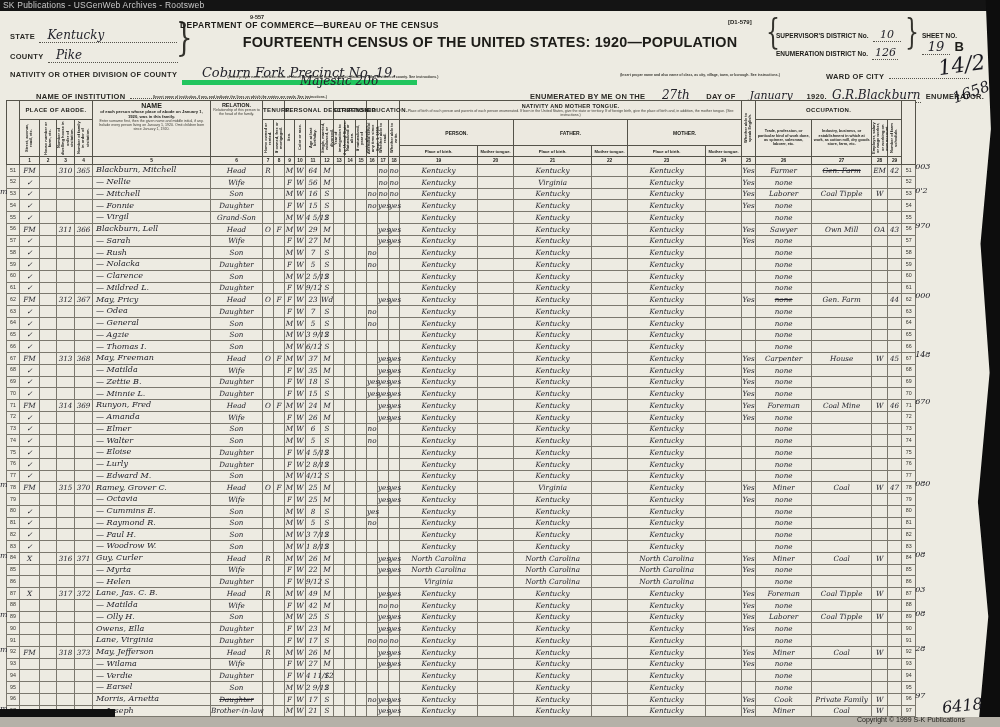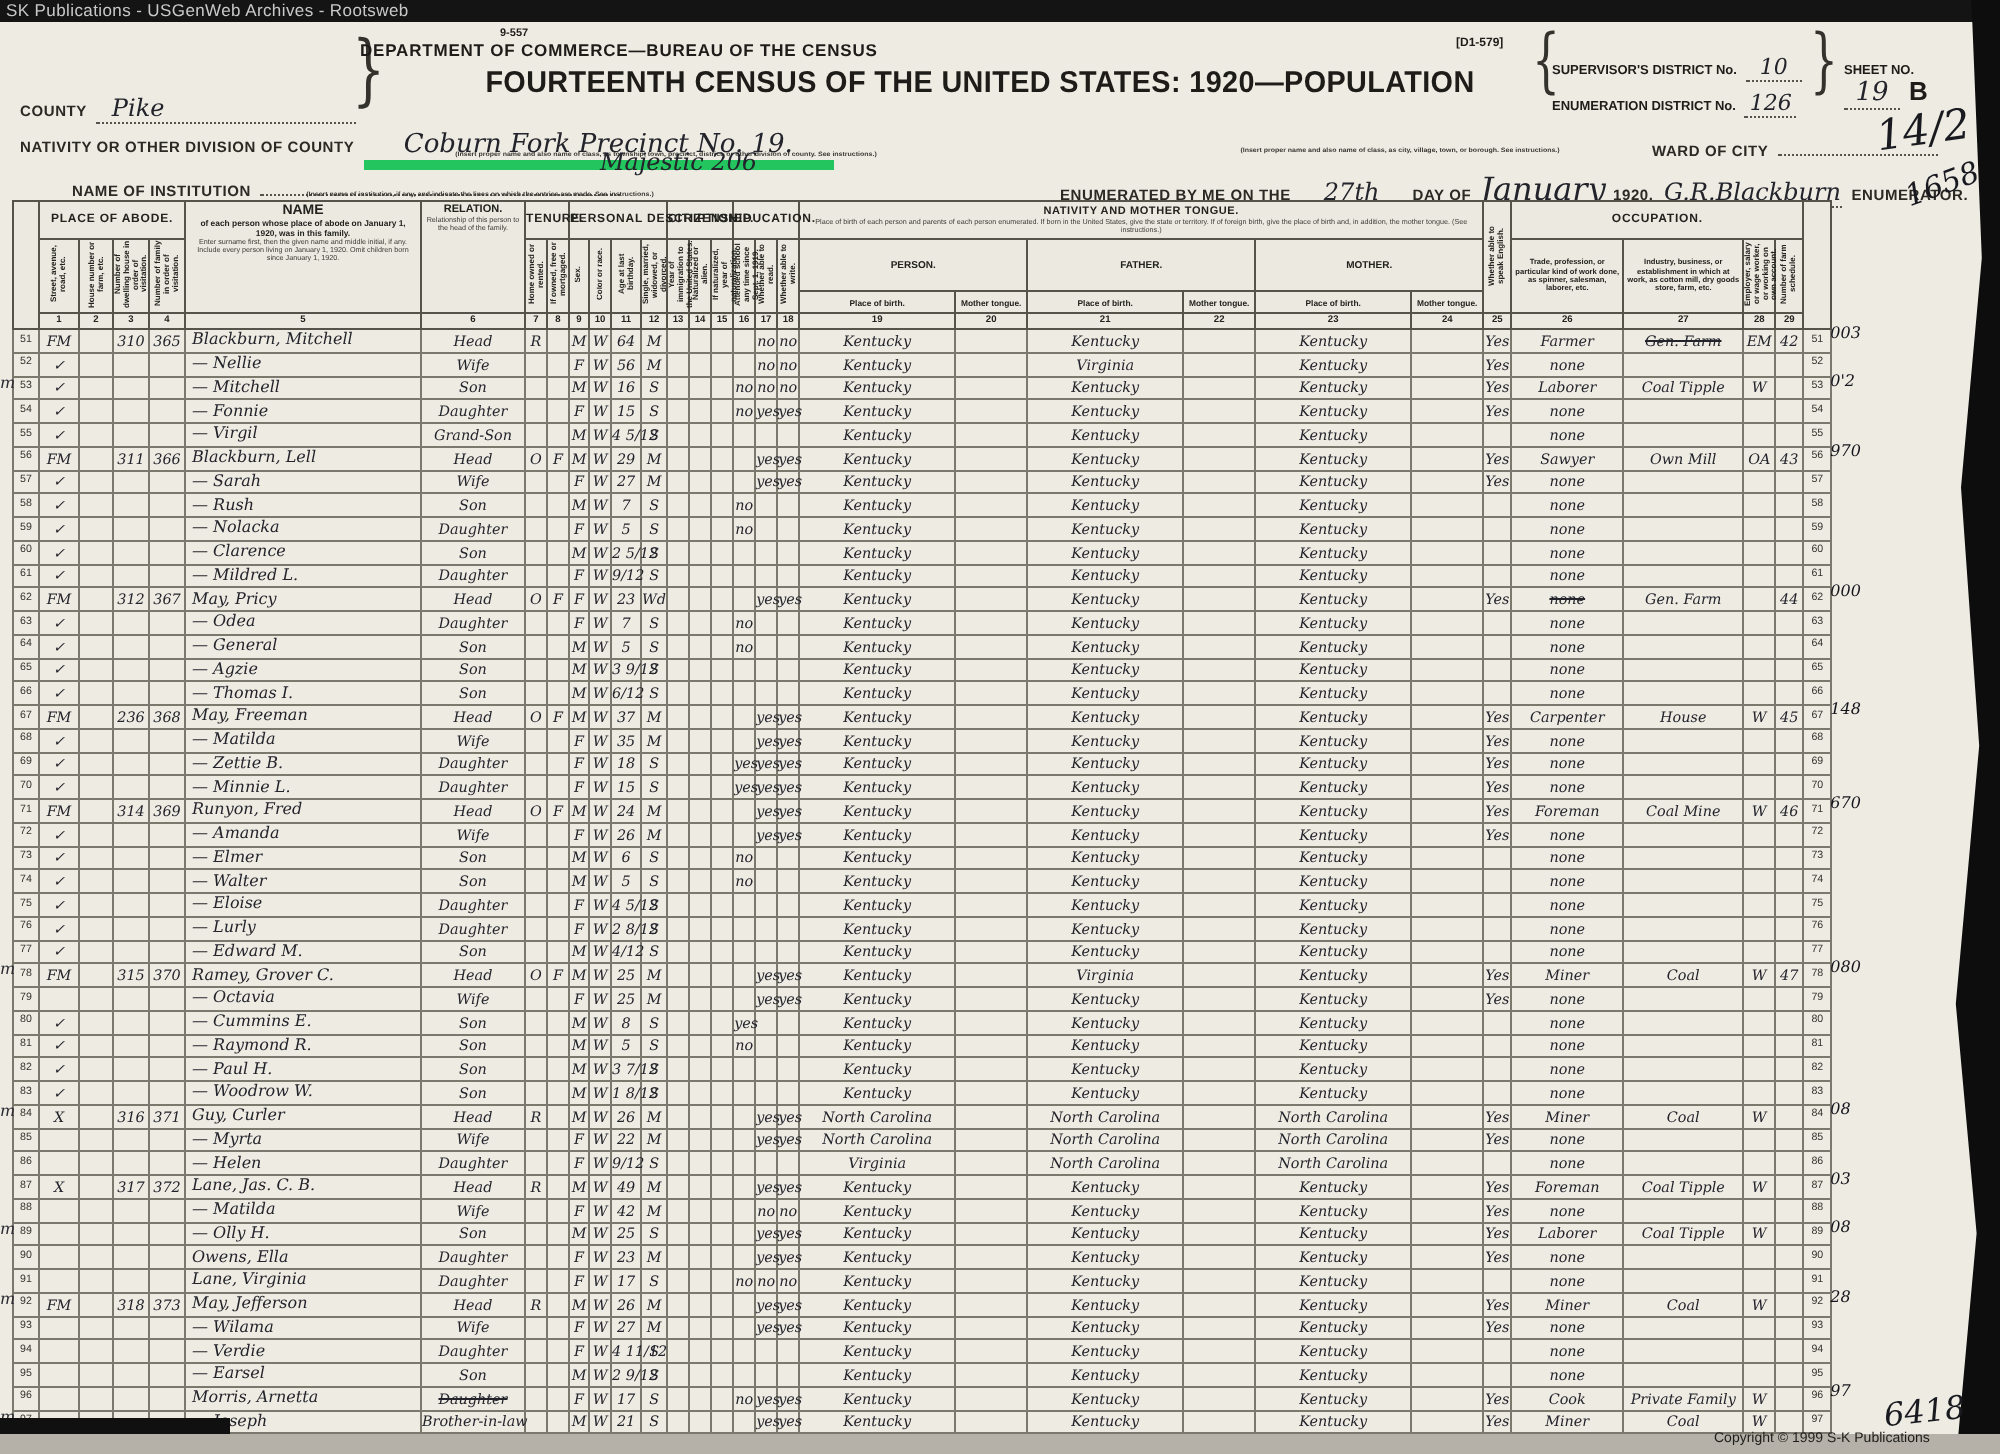--- a/index.html
+++ b/index.html
@@ -64,20 +64,24 @@
 <body>
 
 <div id="paper">
 
   <div class="topbar">
     <span>SK Publications - USGenWeb Archives - Rootsweb</span>
   </div>
 
   <div id="formhead">
 
+    <div class="pos" style="left:10px;top:14px">
+      <span class="lbl">STATE</span>
+      <span class="hw dotted" style="font-size:12px;display:inline-block;width:130px;padding-left:8px">Kentucky</span>
+    </div>
     <div class="pos" style="left:10px;top:34px">
       <span class="lbl">COUNTY</span>
       <span class="hw dotted" style="font-size:12px;display:inline-block;width:122px;padding-left:8px">Pike</span>
     </div>
     <div class="brace" style="left:176px;top:10px;transform:scaleY(1.5)">}</div>
 
     <div class="pos" style="left:250px;top:3px;font-size:5.5px;font-weight:bold">9-557</div>
     <div class="pos" style="left:180px;top:9px;width:620px;text-align:left;font-size:8.5px;font-weight:bold;letter-spacing:.4px">DEPARTMENT OF COMMERCE—BUREAU OF THE CENSUS</div>
     <div class="pos" style="left:728px;top:8px;font-size:6px;font-weight:bold">[D1-579]</div>
     <div class="pos" style="left:180px;top:22px;width:620px;text-align:center;font-size:15px;font-weight:bold;letter-spacing:.2px;transform:scaleX(.96)">FOURTEENTH CENSUS OF THE UNITED STATES: 1920—POPULATION</div>
@@ -114,21 +118,21 @@
     <div class="pos" style="left:36px;top:74px">
       <span class="lbl">NAME OF INSTITUTION</span>
       <span class="dotted" style="display:inline-block;width:180px"> </span>
     </div>
     <div class="pos tinynote" style="left:120px;top:84px;width:240px;text-align:center">(Insert name of institution, if any, and indicate the lines on which the entries are made.  See instructions.)</div>
     <div class="pos hw" style="left:300px;top:63px;font-size:12px">Majestic 206</div>
     <div class="pos" style="left:530px;top:74px">
       <span class="lbl">ENUMERATED BY ME ON THE</span>
       <span class="hw dotted" style="font-size:12px;display:inline-block;width:52px;text-align:center">27th</span>
       <span class="lbl">DAY OF</span>
-      <span class="hw dotted" style="font-size:16px;display:inline-block;width:62px;text-align:center">January</span>
+      <span class="hw dotted" style="font-size:11px;display:inline-block;width:62px;text-align:center">January</span>
       <span class="lbl">1920.</span>
       <span class="hw dotted" style="font-size:12px;display:inline-block;width:90px;text-align:center">G.R.Blackburn</span>
       <span class="lbl">ENUMERATOR.</span>
     </div>
 
     <div class="corner-hw" style="left:938px;top:42px;font-size:21px;transform:rotate(-8deg)">14/2</div>
     <div class="corner-hw" style="left:952px;top:72px;font-size:15px;transform:rotate(-20deg)">1658</div>
   </div>
 
   <table id="census-table">
@@ -782,21 +786,21 @@
           <td class="hwc">none</td>
           <td class="hwc"></td>
           <td class="hwc"></td>
           <td class="hwc"></td>
           <td class="lncell">66</td>
         </tr>
         <tr class="fam-start">
           <td class="lncell">67</td>
           <td class="hwc">FM</td>
           <td class="hwc"></td>
-          <td class="hwc">236</td>
+          <td class="hwc">313</td>
           <td class="hwc">368</td>
           <td class="hwc nm">May, Freeman</td>
           <td class="hwc">Head</td>
           <td class="hwc">O</td>
           <td class="hwc">F</td>
           <td class="hwc">M</td>
           <td class="hwc">W</td>
           <td class="hwc">37</td>
           <td class="hwc">M</td>
           <td class="hwc"></td>

